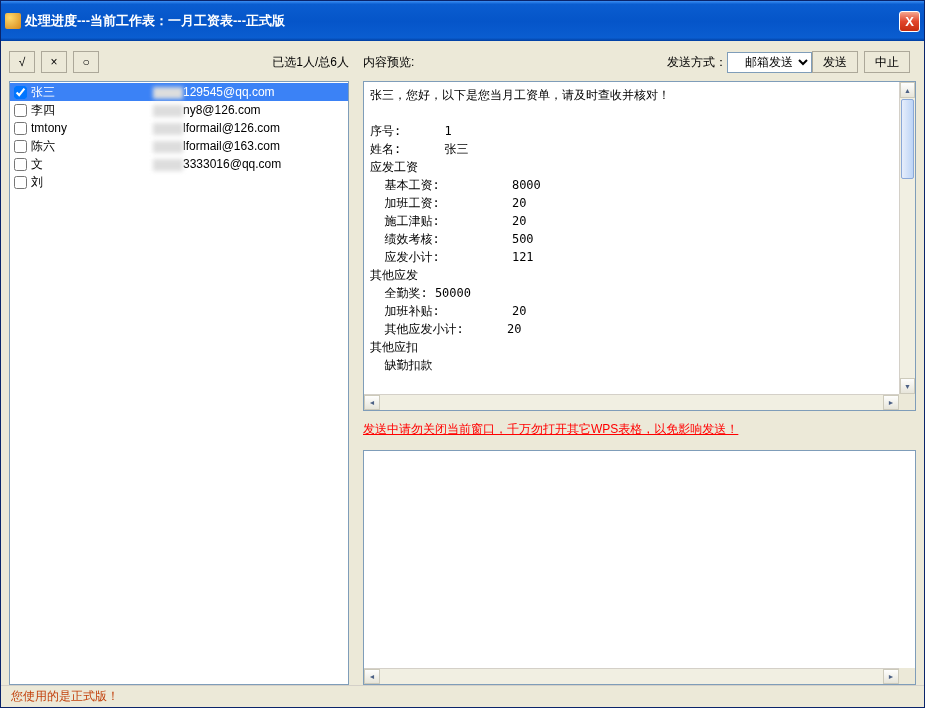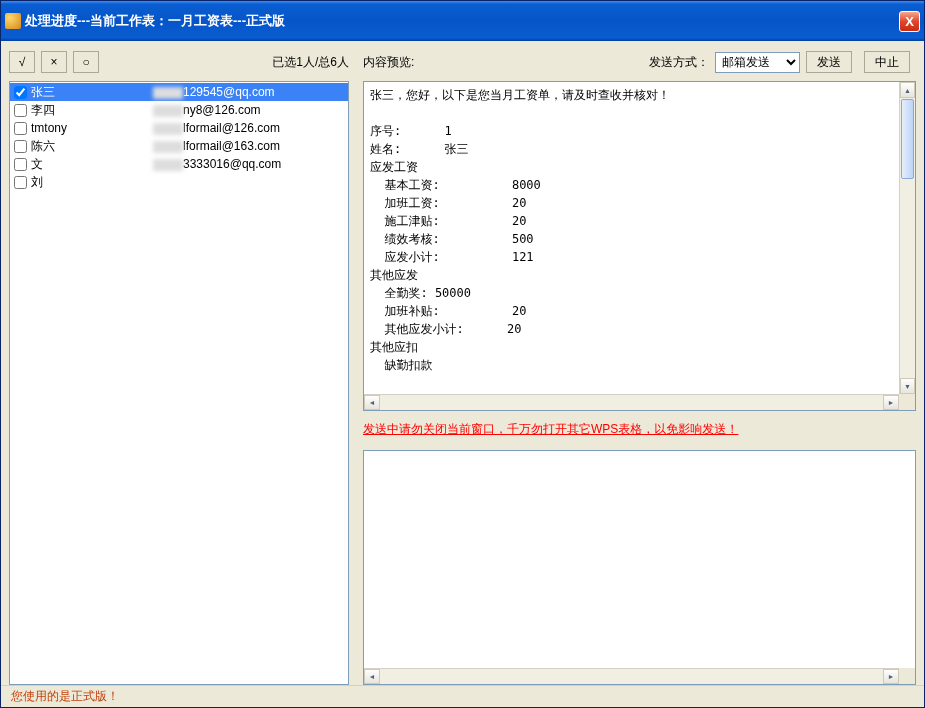--- a/index.html
+++ b/index.html
@@ -128,32 +128,32 @@
   height: 12px;
   background: #ddd;
   filter: blur(2px);
   vertical-align: middle;
 }
 .top-right-row {
   display: flex;
   align-items: center;
   height: 26px;
   margin-bottom: 6px;
-  gap: 6px;
 }
 .label { white-space: nowrap; }
 .spacer { flex: 1; }
 .select {
   height: 21px;
   border: 1px solid #7f9db9;
   background: #fff;
   font-size: 12px;
   font-family: inherit;
   width: 85px;
   padding: 0 2px;
+  text-align: right;
 }
 .preview-box {
   height: 330px;
   background: #fff;
   border: 1px solid #7f9db9;
   position: relative;
   margin-bottom: 2px;
 }
 .preview-inner {
   position: absolute;

